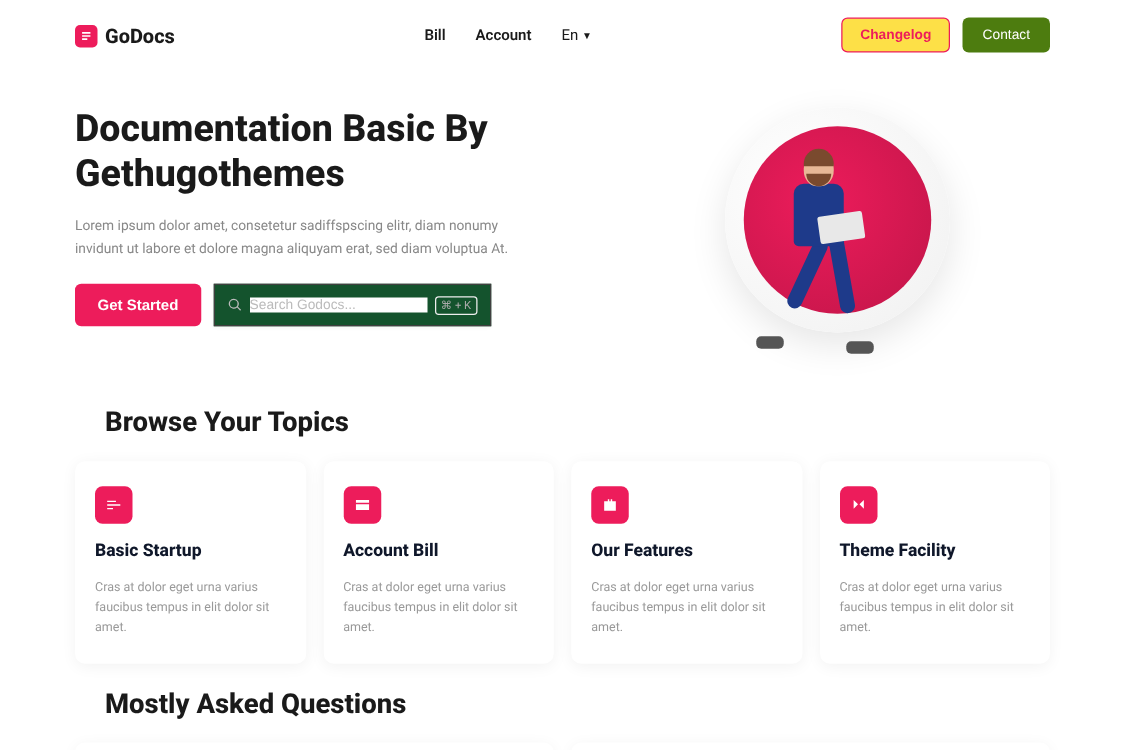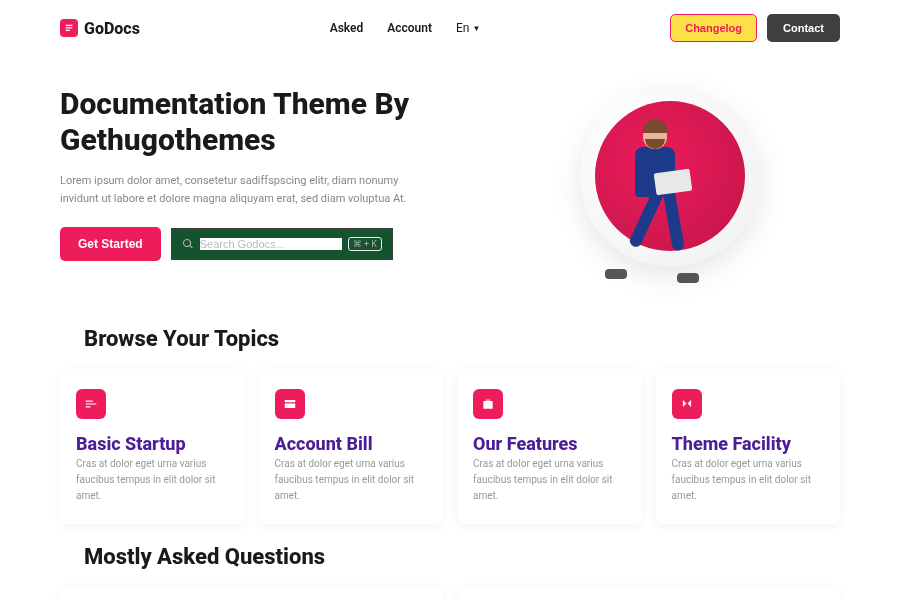--- a/index.html
+++ b/index.html
@@ -1,33 +1,33 @@
 <!DOCTYPE html>
 <html><head>
 <meta charset="utf-8">
 <style>
 *{margin:0;padding:0;box-sizing:border-box}
 body{font-family:-apple-system,BlinkMacSystemFont,"Segoe UI",Roboto,sans-serif;background:#fff;color:#1a1a1a;width:900px;height:600px;overflow:hidden}
 .container{width:100%;padding:0 84px}
 .nav{display:flex;align-items:center;justify-content:space-between;padding:14px 60px}
-.logo{display:flex;align-items:flex-start;gap:6px;font-weight:800;font-size:16px;color:#1a1a1a}
+.logo{display:flex;align-items:flex-end;gap:6px;font-weight:800;font-size:16px;color:#1a1a1a}
 .logo-icon{width:18px;height:18px;background:#ed1c5b;border-radius:4px;display:flex;align-items:center;justify-content:center}
 .logo-icon svg{width:10px;height:10px;fill:#fff}
 .nav-center{display:flex;gap:24px;align-items:center}
 .nav-link{font-size:12px;font-weight:600;color:#1a1a1a;text-decoration:none;cursor:pointer}
 .lang{display:flex;align-items:center;gap:3px;font-size:12px;font-weight:400;cursor:pointer}
 .chev{font-size:8px}
 .nav-right{display:flex;gap:10px}
 .btn-outline{border:1px solid #ed1c5b;color:#ed1c5b;background:#fde047;padding:7px 14px;border-radius:5px;font-size:11px;font-weight:600;cursor:pointer}
-.btn-primary{border:none;background:#404040;color:#fff;padding:7px 16px;border-radius:5px;font-size:11px;font-weight:700;cursor:pointer}
+.btn-primary{border:none;background:#4d7c0f;color:#fff;padding:7px 16px;border-radius:5px;font-size:11px;font-weight:400;cursor:pointer}
 .hero{display:flex;padding:30px 60px 20px;gap:40px}
 .hero-left{flex:1;max-width:420px}
 .hero-title{font-size:30px;font-weight:800;line-height:1.2;color:#1a1a1a;margin-bottom:14px}
 .hero-sub{font-size:11px;color:#888;line-height:1.6;margin-bottom:20px}
-.hero-actions{display:flex;gap:10px;align-items:center}
+.hero-actions{display:flex;gap:10px;}
 .btn-cta{border:none;background:#ed1c5b;color:#fff;padding:10px 18px;border-radius:5px;font-size:12px;font-weight:600;cursor:pointer}
 .search{display:flex;align-items:center;border:1px solid #404040;border-radius:0;padding:8px 10px;gap:6px;background:#14532d;min-width:150px;box-shadow:0 1px 3px rgba(0,0,0,0.04)}
 .search input{border:none;outline:none;font-size:11px;flex:1;color:#888}
 .search input::placeholder{color:#bbb}
 .kbd{font-size:9px;color:#aaa;border:1px solid #eee;border-radius:3px;padding:1px 4px}
 .hero-right{flex:1;display:flex;justify-content:center;align-items:flex-start}
 .illus{width:210px;height:200px;position:relative}
 .chair{width:180px;height:180px;background:radial-gradient(circle at 35% 35%,#fff,#f0f0f0);border-radius:50%;position:absolute;top:0;right:0;box-shadow:0 10px 30px rgba(0,0,0,.1)}
 .chair::before{content:"";position:absolute;width:150px;height:150px;background:radial-gradient(circle at 40% 40%,#ed1c5b,#c01548);border-radius:50%;top:15px;left:15px}
 .person{position:absolute;top:35px;left:55px;width:100px;height:120px}
@@ -38,55 +38,55 @@
 .laptop{width:36px;height:22px;background:#e8e8e8;border-radius:2px;position:absolute;top:50px;left:50px;transform:rotate(-8deg)}
 .leg1{width:12px;height:60px;background:#1e3a8a;border-radius:6px;position:absolute;top:68px;left:35px;transform:rotate(25deg)}
 .leg2{width:12px;height:70px;background:#1e3a8a;border-radius:6px;position:absolute;top:60px;left:62px;transform:rotate(-10deg)}
 .shoe1{width:22px;height:10px;background:#555;border-radius:4px;position:absolute;top:148px;left:0}
 .shoe2{width:22px;height:10px;background:#555;border-radius:4px;position:absolute;top:152px;left:72px}
 .section-title{font-size:22px;font-weight:800;color:#1a1a1a;margin:20px 0 18px}
 .topics{display:grid;grid-template-columns:repeat(4,1fr);gap:14px;padding:0 60px}
 .card{background:#fff;border-radius:8px;padding:20px 16px;box-shadow:0 2px 12px rgba(0,0,0,.05);cursor:pointer}
 .card-icon{width:30px;height:30px;background:#ed1c5b;border-radius:6px;display:flex;align-items:center;justify-content:center;margin-bottom:14px}
 .card-icon svg{width:14px;height:14px;fill:#fff}
-.card-title{font-size:18px;font-weight:800;color:#4c1d95;margin-bottom:2px}
+.card-title{font-size:14px;font-weight:800;color:#0f172a;margin-bottom:14px}
 .card-desc{font-size:10px;color:#999;line-height:1.6}
 .faq{display:grid;grid-template-columns:repeat(2,1fr);gap:14px;padding:0 60px}
 .faq-card{background:#fff;border-radius:8px;padding:18px 16px;box-shadow:0 2px 12px rgba(0,0,0,.05)}
 .sicon{width:12px;height:12px;fill:#bbb}
 </style>
 </head>
 <body>
 
 <nav class="nav">
   <div class="logo">
     <span class="logo-icon">
       <svg viewBox="0 0 24 24">
           <path d="M4 4h16v3H4zm0 6h16v3H4zm0 6h10v3H4z"></path>
         </svg>
     </span>
     <span>GoDocs</span>
   </div>
   <div class="nav-center">
-    <a class="nav-link">Asked</a>
+    <a class="nav-link">Bill</a>
     <a class="nav-link">Account</a>
     <div class="lang">
       <span>En</span>
       <span class="chev">▼</span>
     </div>
   </div>
   <div class="nav-right">
     <button class="btn-outline">Changelog</button>
     <button class="btn-primary">Contact</button>
   </div>
 </nav>
 
 <section class="hero">
   <div class="hero-left">
-    <h1 class="hero-title">Documentation Theme By Gethugothemes</h1>
+    <h1 class="hero-title">Documentation Basic By Gethugothemes</h1>
     <p class="hero-sub">Lorem ipsum dolor amet, consetetur sadiffspscing elitr, diam nonumy invidunt ut labore et dolore magna aliquyam erat, sed diam voluptua At.</p>
     <div class="hero-actions">
       <button class="btn-cta">Get Started</button>
       <div class="search">
         <svg class="sicon" viewBox="0 0 24 24">
             <path d="M10 2a8 8 0 105.3 14l5 5 1.4-1.4-5-5A8 8 0 0010 2zm0 2a6 6 0 110 12 6 6 0 010-12z"></path>
           </svg>
         <input type="text" placeholder="Search Godocs..." style="">
         <span class="kbd">⌘ + K</span>
       </div>

